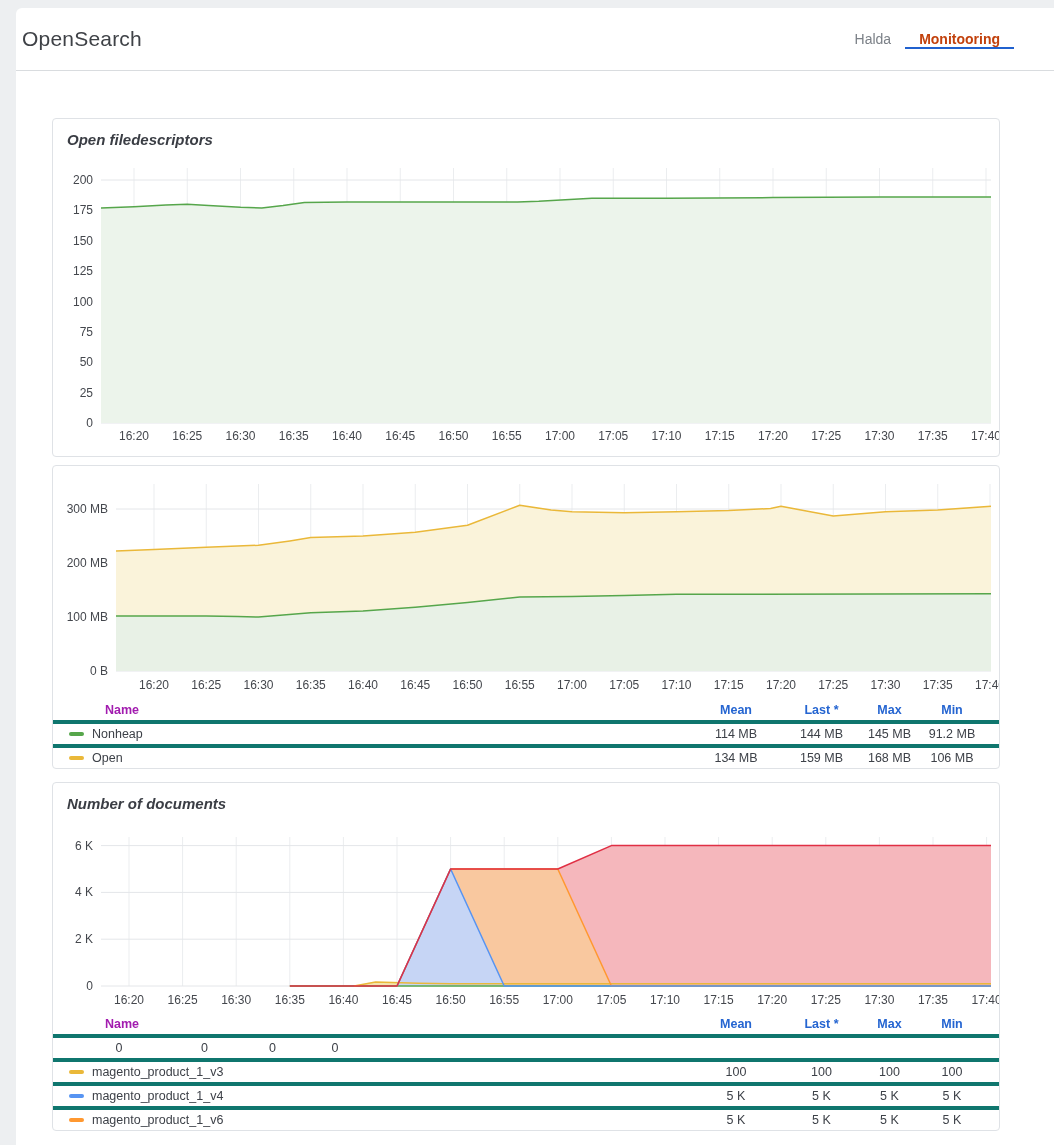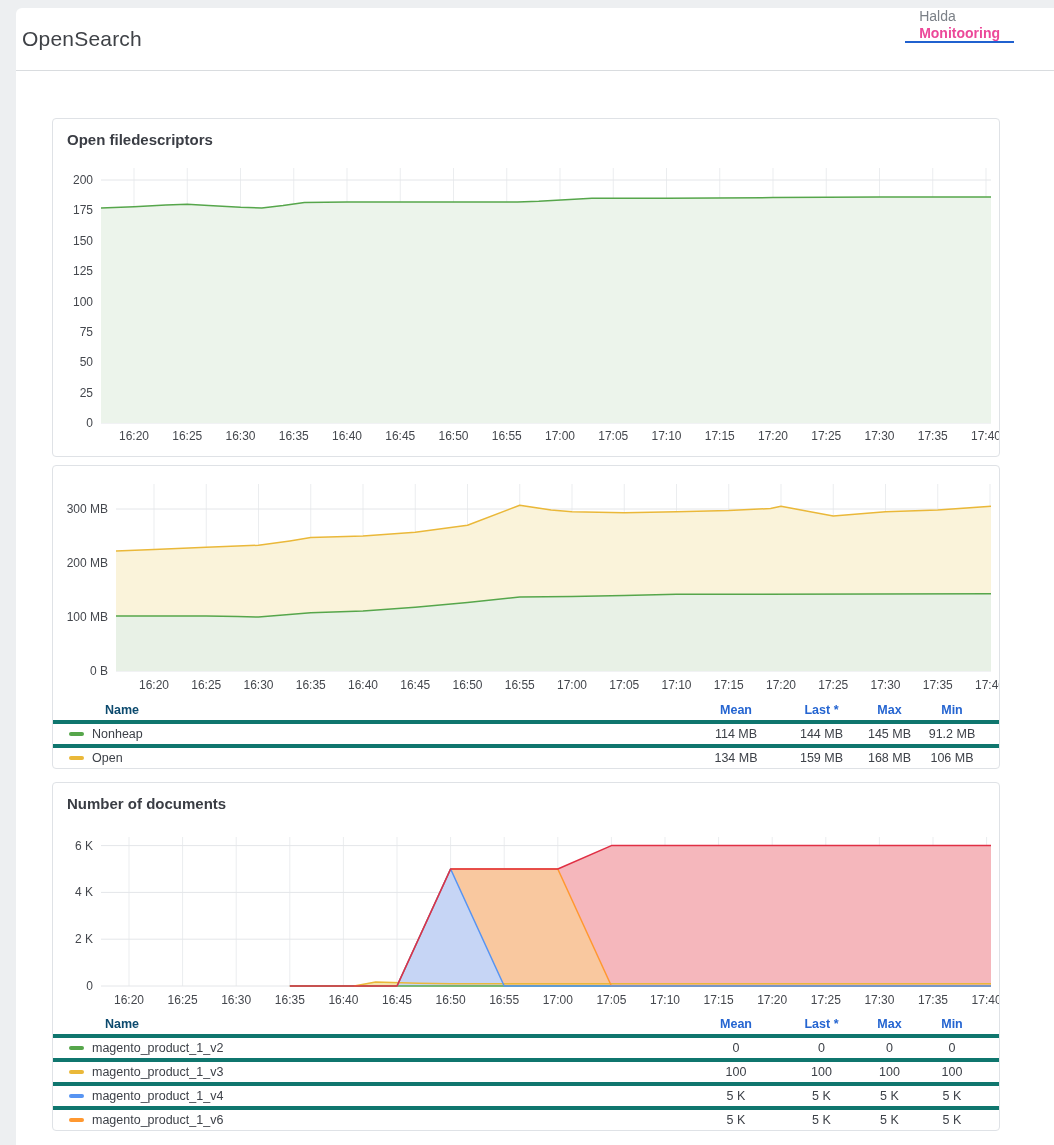--- a/index.html
+++ b/index.html
@@ -1,35 +1,35 @@
 <!DOCTYPE html>
 <html><head>
 <meta charset="utf-8">
 <style>
   * { margin:0; padding:0; box-sizing:border-box; }
   html,body { width:1054px; height:1145px; overflow:hidden; }
   body { background:#edeff1; font-family:"Liberation Sans", sans-serif; color:#3d4148; }
   .surface { position:absolute; left:16px; top:8px; right:0; bottom:-40px; background:#fff; border-top-left-radius:6px; }
   .app-header { height:63px; border-bottom:1px solid #d9dcdf; display:flex; align-items:center; padding:0 40px 0 6px; }
   .app-title { font-size:21px; color:#3f4247; font-weight:400; letter-spacing:.2px; }
-  .tabs { margin-left:auto; display:flex; height:100%; align-items:flex-start;flex-direction:column; }
+  .tabs { margin-left:auto; display:flex; height:100%; align-items:center; }
   .tab { display:flex; align-items:center; padding:0 14px; font-size:14px; color:#7b8087; cursor:pointer; border-bottom:2px solid transparent; margin-bottom:-1px; }
-  .tab.active { color:#ec4899; font-weight:700; border-bottom-color:#2061cf; }
+  .tab.active { color:#c2410c; font-weight:700; border-bottom-color:#2061cf; }
   .content { padding:47px 54px 0 36px; }
   .card { background:#fff; border:1px solid #dfe2e6; border-radius:4px; padding:12px 0 0 0; }
   .card + .card { margin-top:8px; }
   .card.c3 { margin-top:13px; }
-  .card-title { font-size:15px; font-weight:600; color:#3a3d44; padding-left:14px; margin-bottom:8px; }
+  .card-title { font-size:15px; font-weight:600; color:#3a3d44; padding-left:14px; margin-bottom:8px;font-style:italic; }
   .chart-canvas { display:block; }
   svg text { font-family:"Liberation Sans", sans-serif; font-size:12px; fill:#44474d; }
   .legend { font-size:12.5px; }
   .legend-row { display:flex; align-items:center; height:24px; border-top:4px solid #0f766e; padding-left:16px; padding-right:17px; }
   .legend-row.hdr { height:20px; border-top:none; color:#2565d1; font-weight:600; }
   .lg-name { flex:1; display:flex; align-items:center; color:#3d4148; }
-  .legend-row.hdr .lg-name { color:#0c4a6e;padding-left:36px; }
+  .legend-row.hdr .lg-name { color:#a21caf;padding-left:36px; }
   .dash { width:15px; height:4px; border-radius:2px; margin-right:8px; flex:0 0 auto; }
   .lg-val { text-align:center; }
   .lg-mean { width:100px; } .lg-last { width:71px; } .lg-max { width:65px; } .lg-min { width:60px; }
 </style>
 </head>
 <body>
 
 <div class="surface">
   <div class="app-header">
     <div class="app-title">OpenSearch</div>
@@ -238,24 +238,20 @@
           </svg></div>
       <div id="legend-2" class="legend">
           <div class="legend-row hdr">
             <div class="lg-name">Name</div>
             <div class="lg-val lg-mean">Mean</div>
             <div class="lg-val lg-last">Last *</div>
             <div class="lg-val lg-max">Max</div>
             <div class="lg-val lg-min">Min</div>
           </div>
           <div class="legend-row">
-            <div class="lg-name">
-              <span class="dash" style="background: rgb(86, 166, 75);"></span>
-              <span>magento_product_1_v2</span>
-            </div>
             <div class="lg-val lg-mean">0</div>
             <div class="lg-val lg-last">0</div>
             <div class="lg-val lg-max">0</div>
             <div class="lg-val lg-min">0</div>
           </div>
           <div class="legend-row">
             <div class="lg-name">
               <span class="dash" style="background: rgb(234, 184, 57);"></span>
               <span>magento_product_1_v3</span>
             </div>

